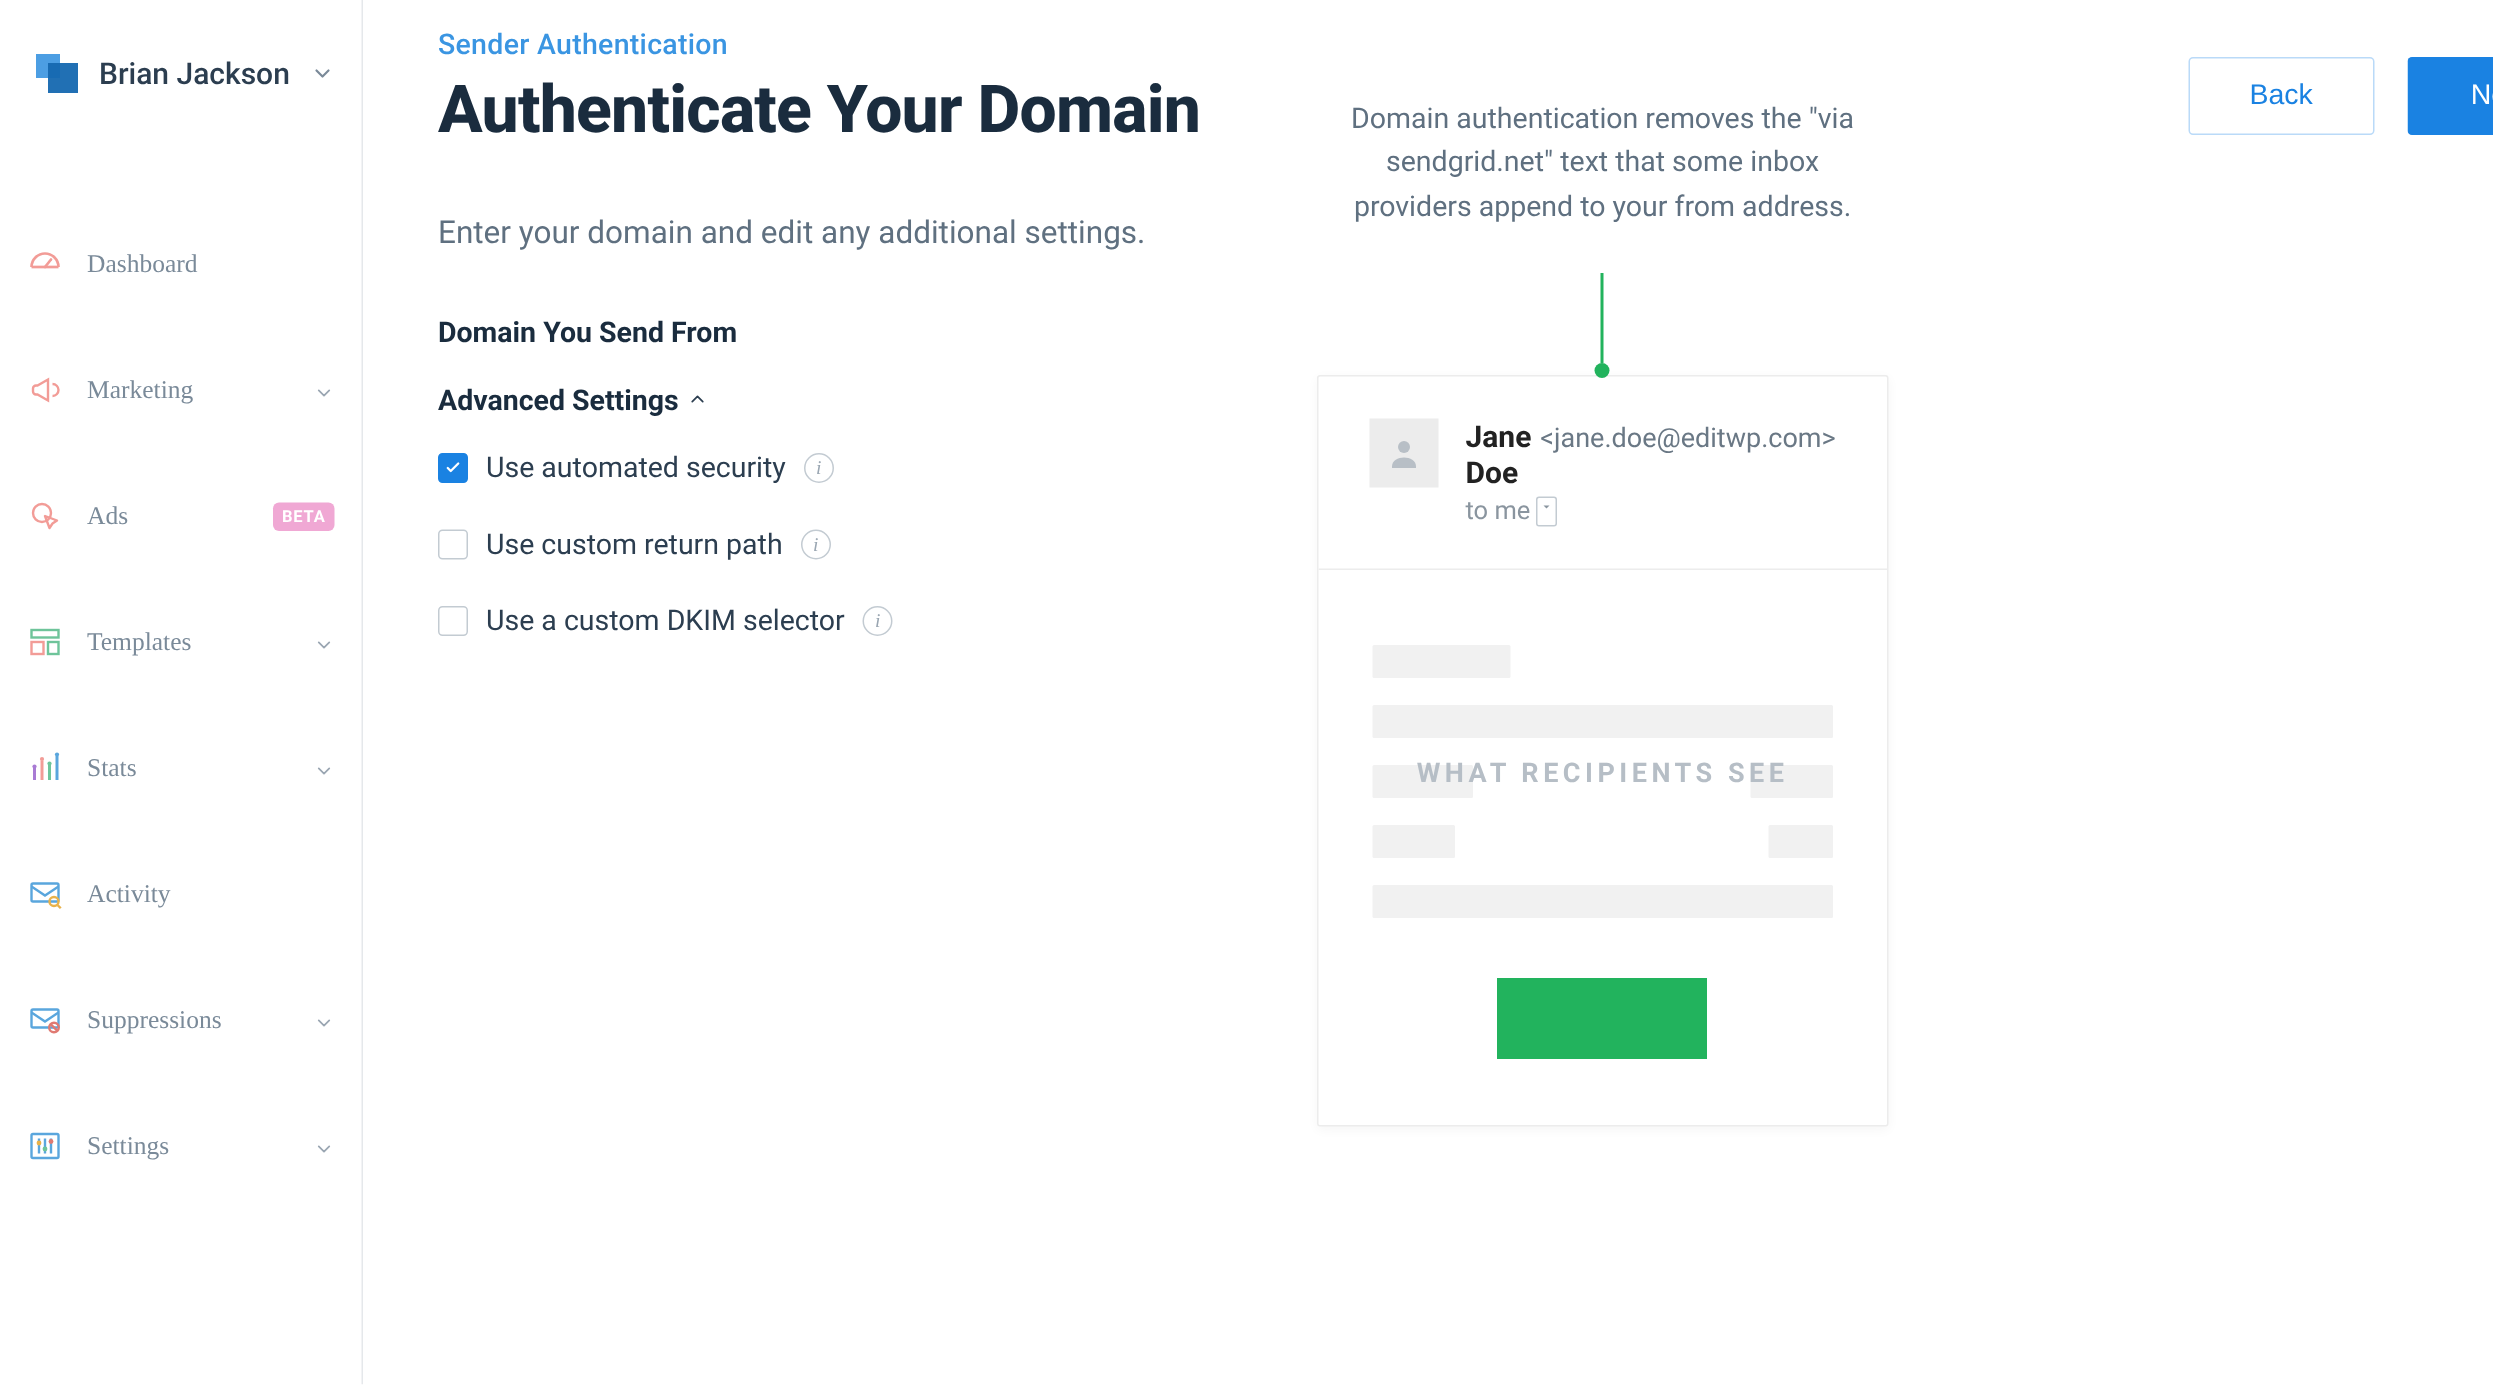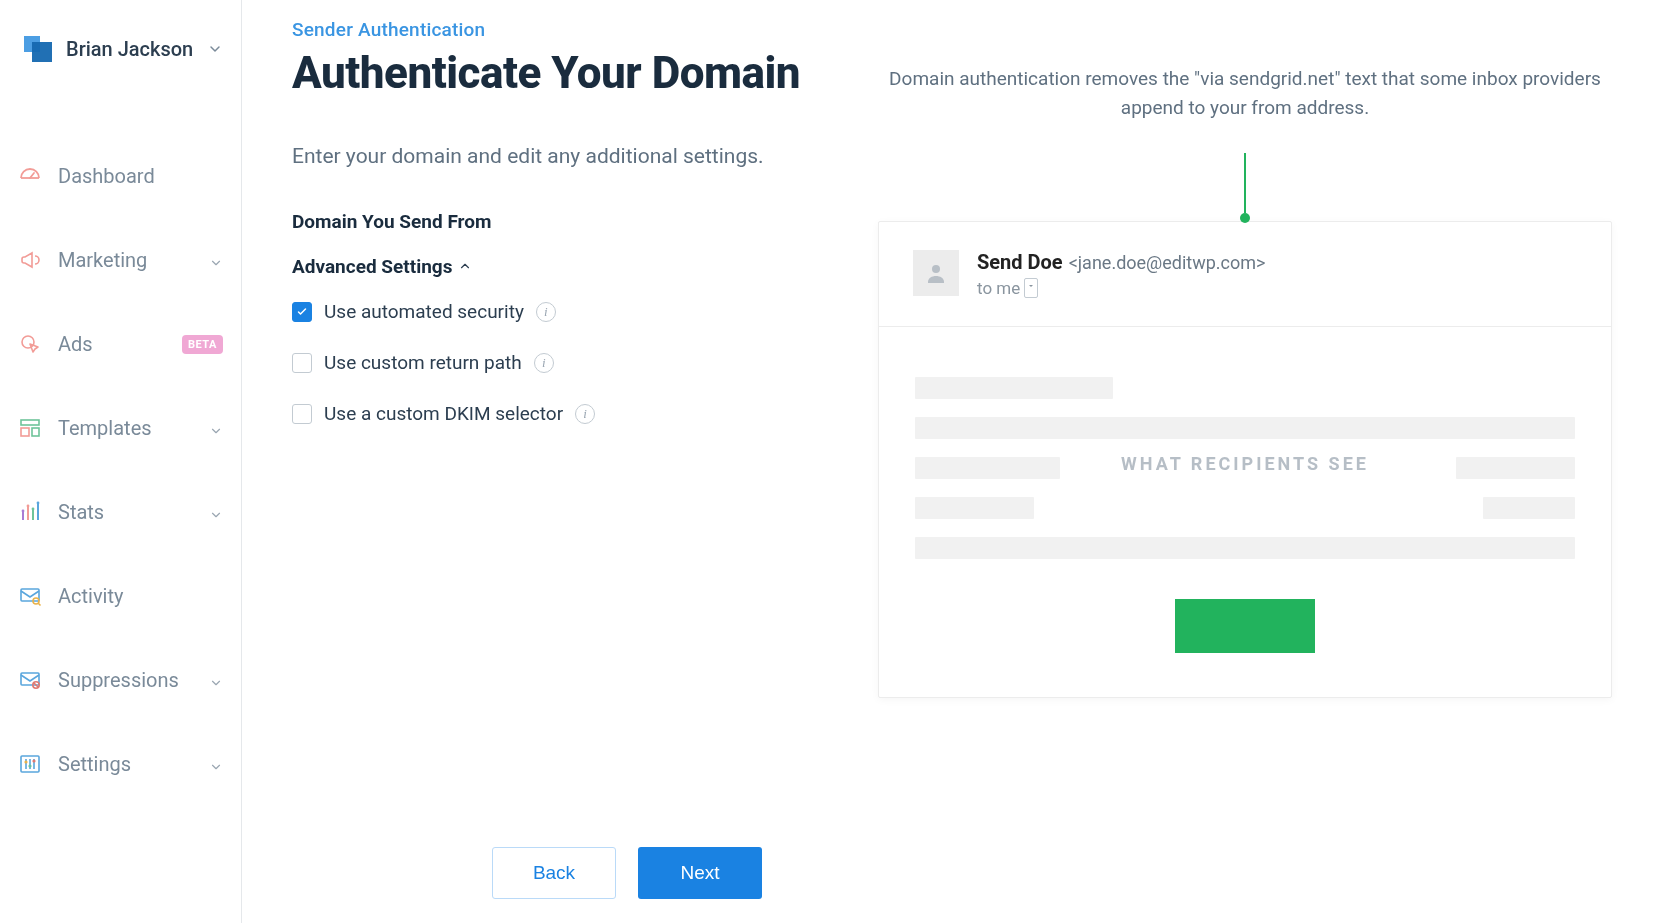--- a/index.html
+++ b/index.html
@@ -60,31 +60,31 @@
     margin-bottom: 20px;
     cursor:pointer;
     color: var(--text-muted);
   }
   .nav-ico {
     width: 24px; height: 24px;
     display:flex; align-items:center; justify-content:center;
     margin-right: 16px;
   }
   .nav-ico svg { width:24px; height:24px; display:block; }
-  .nav-label { font-size: 20px; flex:1; }
+  .nav-label { font-size: 17px; flex:1;font-family:Liberation Serif, serif; }
   .nav-chev { width:14px; height:14px; }
   .badge {
     font-size: 11px; font-weight:700;
     padding: 3px 6px; border-radius: 4px;
     background: var(--badge-pink); color:#fff;
     margin-left: 8px; letter-spacing:.5px;
   }
 
   
-  .main { flex:1; display:flex; flex-direction:column; padding: 18px 50px 0 50px; overflow:hidden; }
+  .main { flex:1; display:flex; padding: 18px 50px 0 50px; overflow:hidden; }
   .content-row { display:flex; gap: 46px; flex:1; align-items:flex-start; }
   .form-col { flex: 0 0 540px; max-width: 540px; }
   .preview-col { flex:1; padding-top: 46px; }
 
   .breadcrumb { color: var(--blue-link); font-size: 19px; font-weight:500; letter-spacing:.2px; }
   h1.page-title {
     margin: 6px 0 40px 0;
     font-size: 44px; line-height: 1.2;
     font-weight:800; color: var(--text-ink);
     letter-spacing:-.5px;
@@ -352,21 +352,21 @@
         <div class="preview-card">
           <div class="preview-head">
             <div class="avatar-ph">
               <svg viewBox="0 0 24 24">
                   <circle cx="12" cy="8" r="4"></circle>
                   <path d="M4 21c0-4 4-6 8-6s8 2 8 6v1H4v-1Z"></path>
                 </svg>
             </div>
             <div>
               <div class="from-line">
-                <span class="from-name">Send Doe</span>
+                <span class="from-name">Jane Doe</span>
                 <span class="from-email">&lt;jane.doe@editwp.com&gt;</span>
               </div>
               <div class="to-line">
                 <span>to me</span>
                 <span style="display:inline-block;margin-left:4px;border:1px solid #c3cbd2;border-radius:2px;padding:0 2px;line-height:10px;">
                   <svg width="8" height="8" viewBox="0 0 24 24">
                       <path d="M6 9l6 6 6-6" fill="#8a959f"></path>
                     </svg>
                 </span>
               </div>

